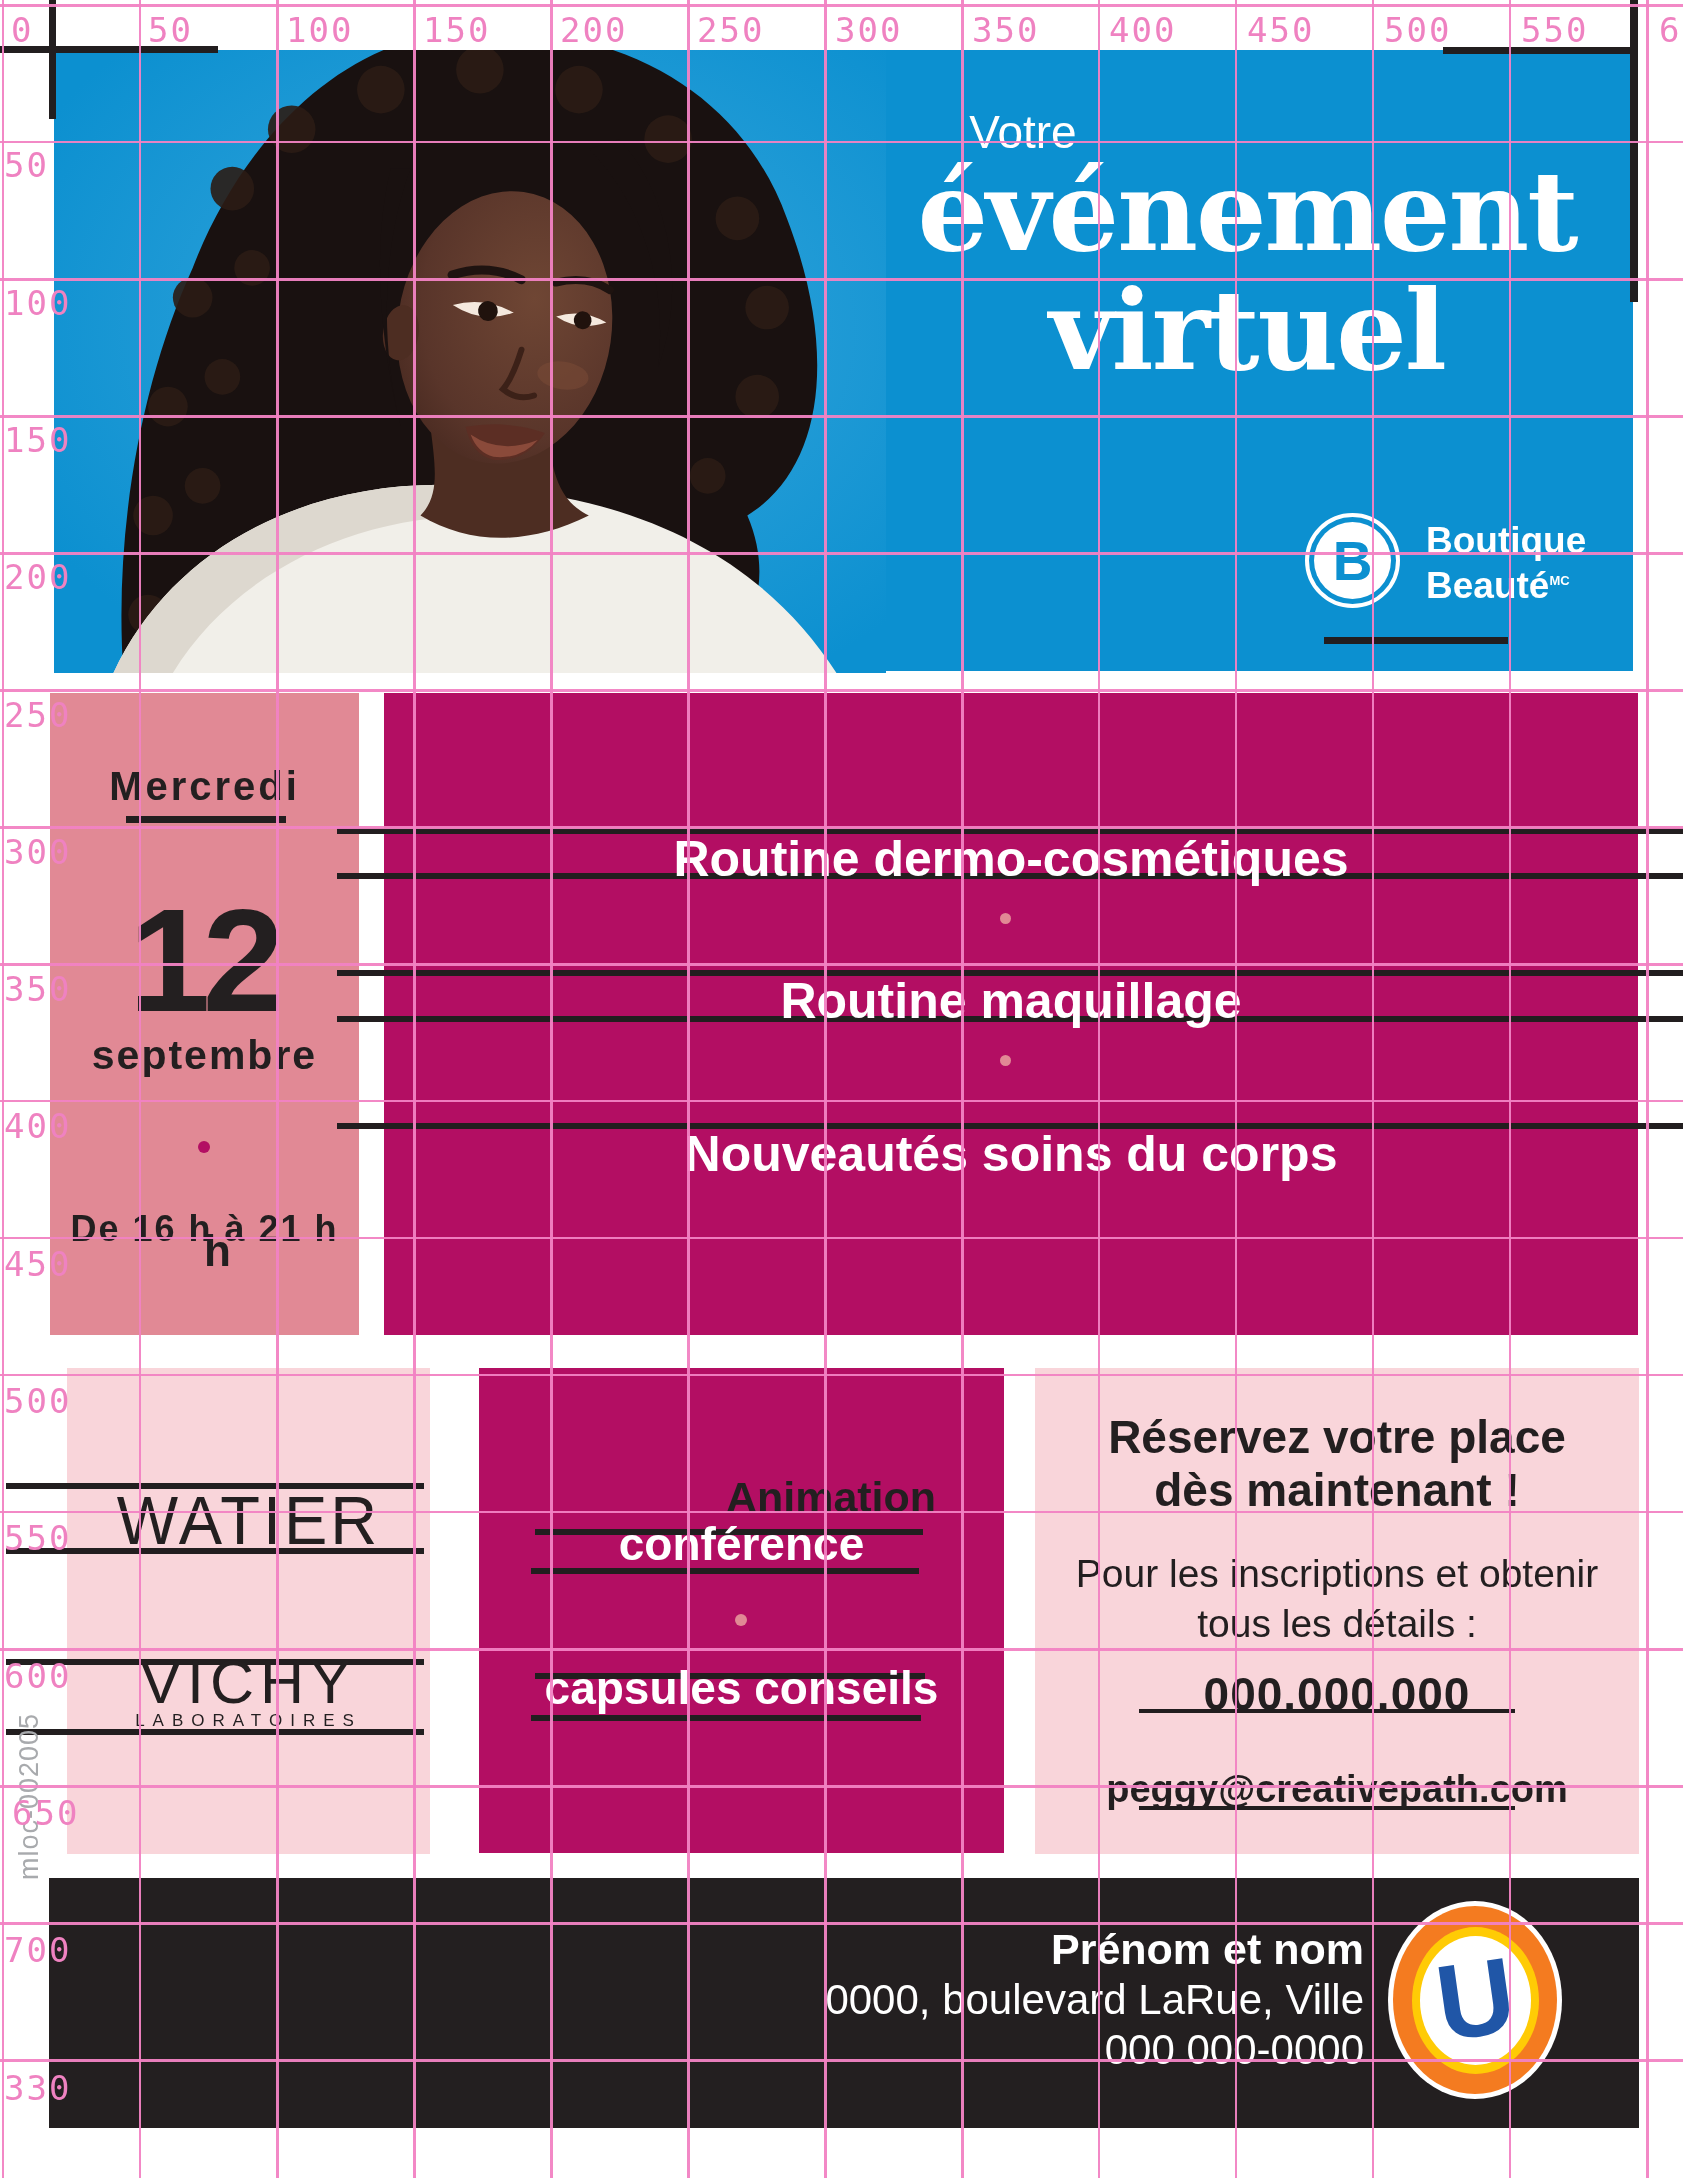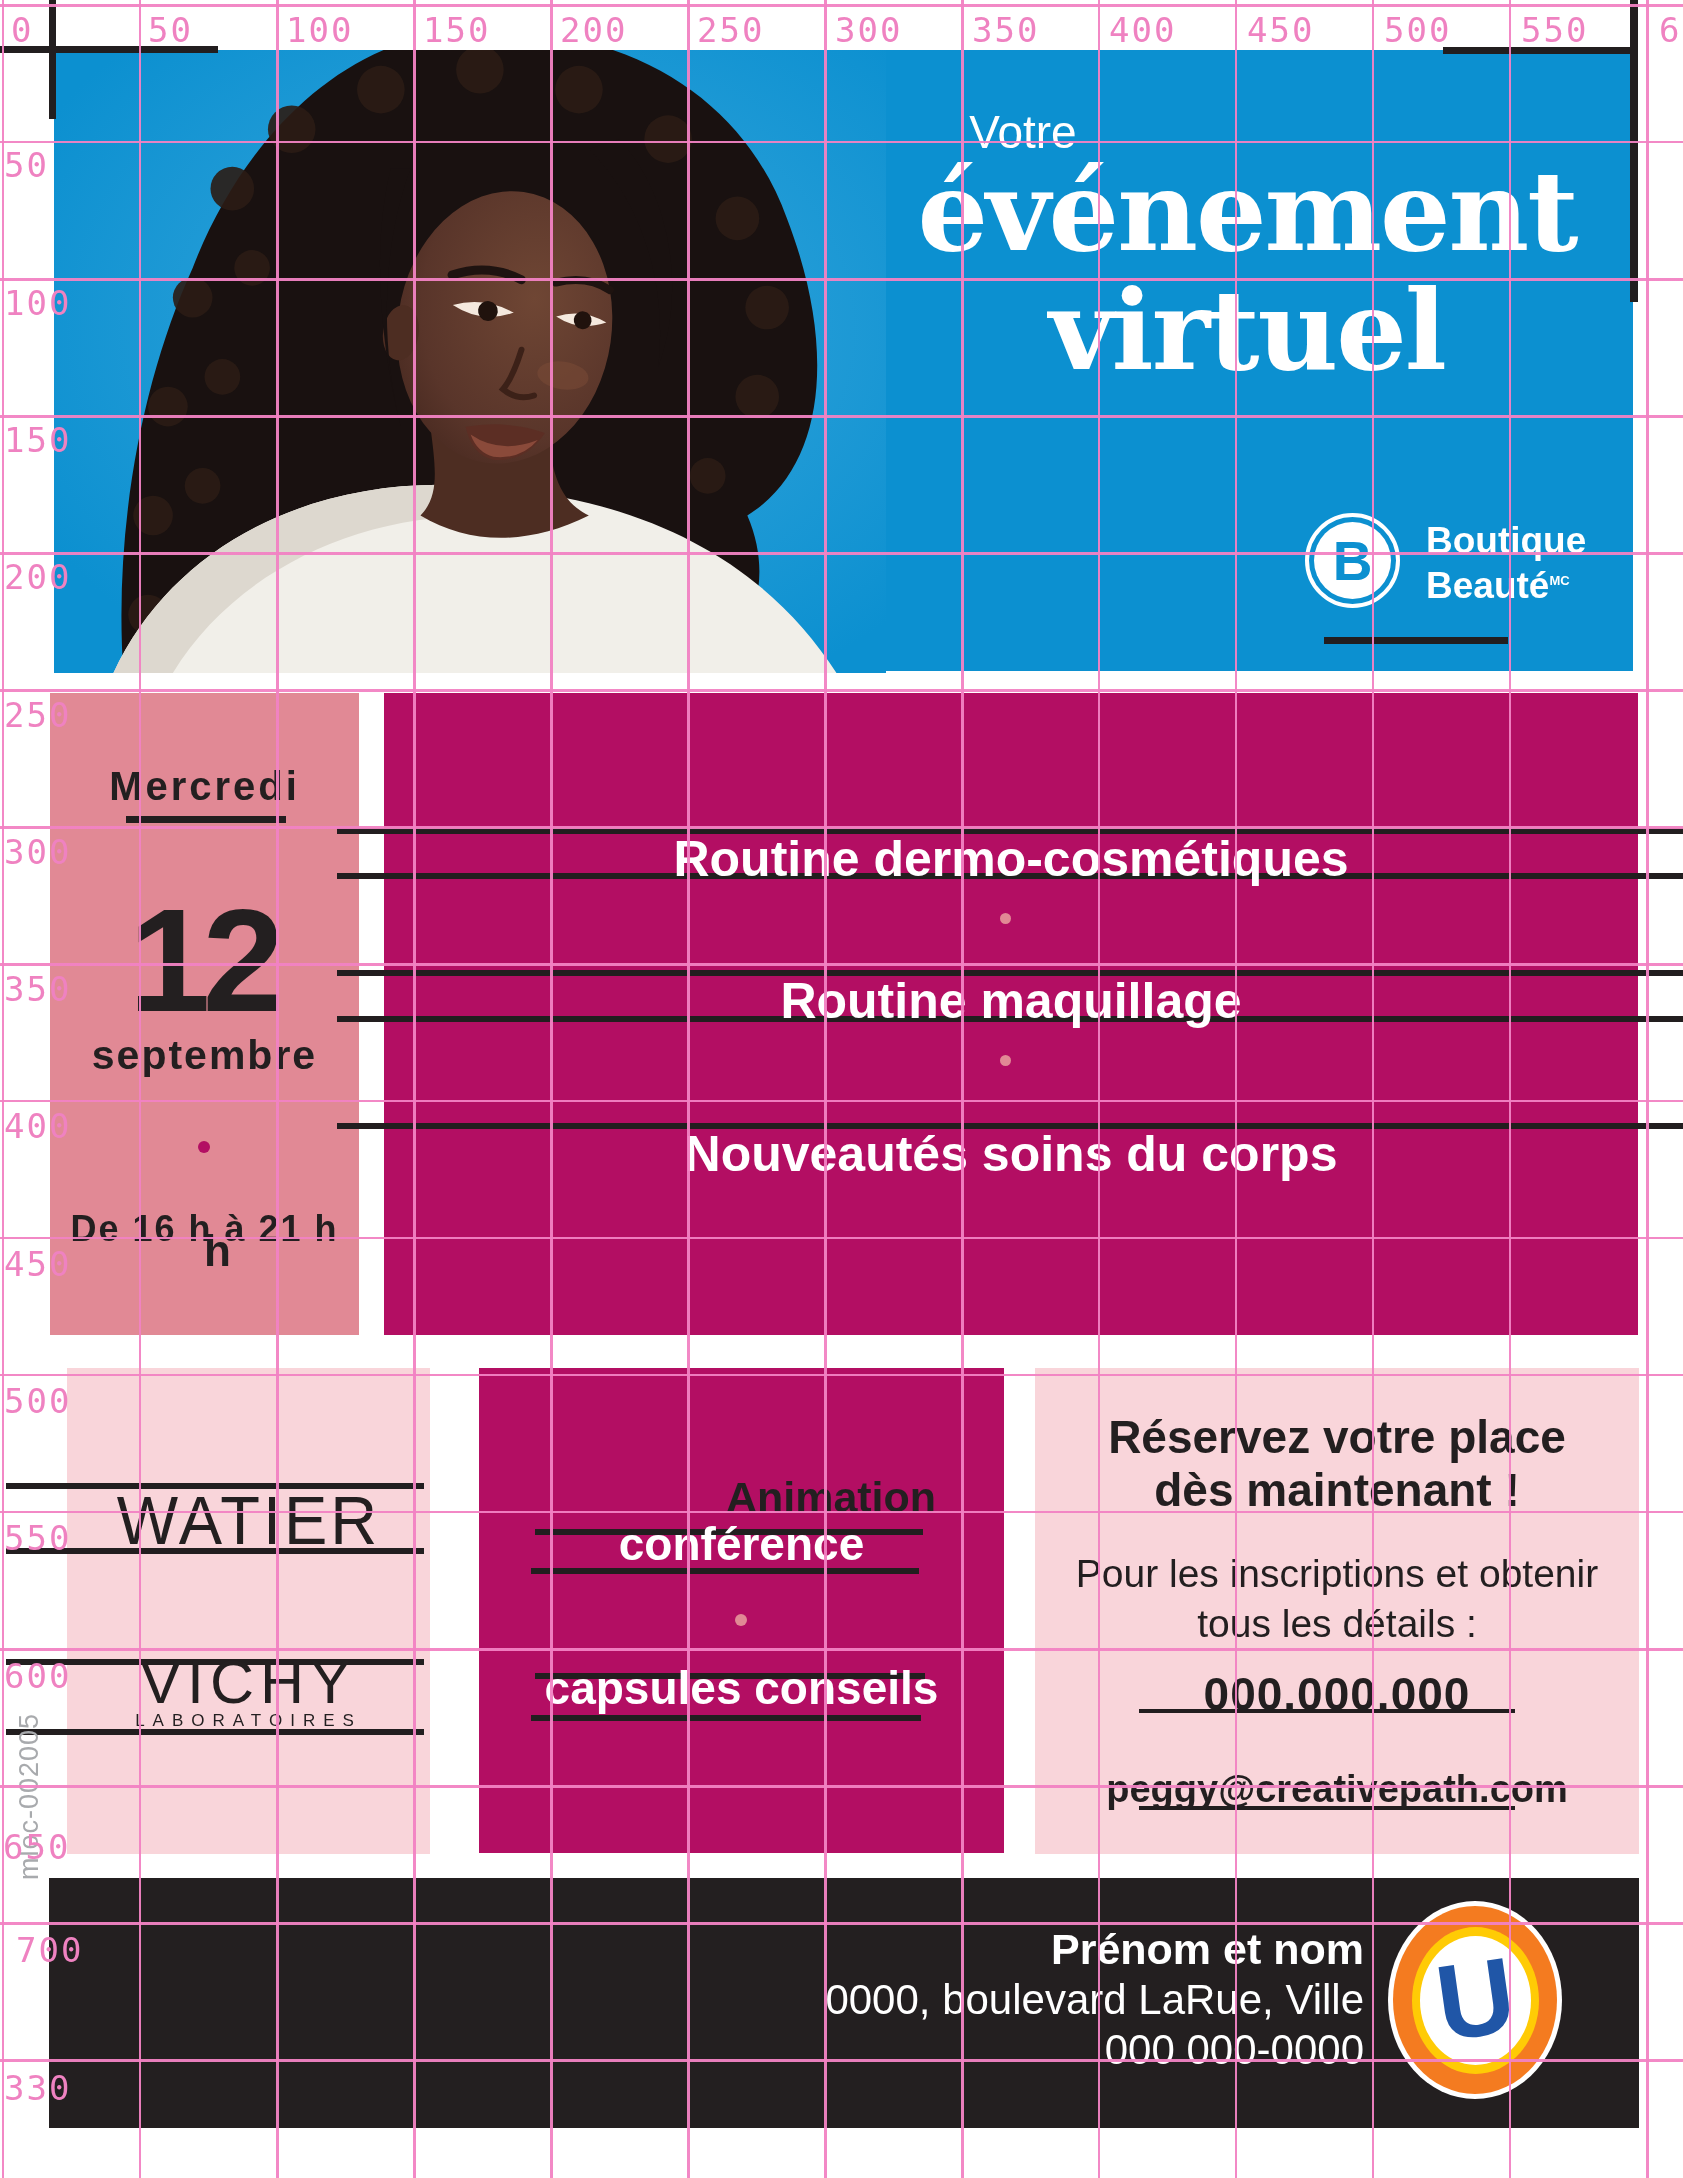--- a/index.html
+++ b/index.html
@@ -218,19 +218,19 @@
       <span class="rl" style="left: 4px; top: 420px; color: rgb(239, 130, 193);">150</span>
       <span class="rl" style="left: 4px; top: 557px; color: rgb(239, 130, 193);">200</span>
       <span class="rl" style="left: 4px; top: 695px; color: rgb(239, 130, 193);">250</span>
       <span class="rl" style="left: 4px; top: 832px; color: rgb(239, 130, 193);">300</span>
       <span class="rl" style="left: 4px; top: 969px; color: rgb(239, 130, 193);">350</span>
       <span class="rl" style="left: 4px; top: 1106px; color: rgb(239, 130, 193);">400</span>
       <span class="rl" style="left: 4px; top: 1244px; color: rgb(239, 130, 193);">450</span>
       <span class="rl" style="left: 4px; top: 1381px; color: rgb(239, 130, 193);">500</span>
       <span class="rl" style="left: 4px; top: 1518px; color: rgb(239, 130, 193);">550</span>
       <span class="rl" style="left: 4px; top: 1656px; color: rgb(239, 130, 193);">600</span>
-      <span class="rl" style="left: 3px; top: 1793px; color: rgb(239, 130, 193); margin-top: 34px;">650</span>
-      <span class="rl" style="left: 4px; top: 1930px; color: rgb(239, 130, 193); padding-left: 12px;">700</span>
+      <span class="rl" style="left: 12px; top: 1793px; color: rgb(239, 130, 193);">650</span>
+      <span class="rl" style="left: 4px; top: 1930px; color: rgb(239, 130, 193);">700</span>
       <span class="rl" style="left: 4px; top: 2068px; color: rgb(239, 130, 193);">330</span>
     </div>
 
 </div>
 
 
 </body></html>

